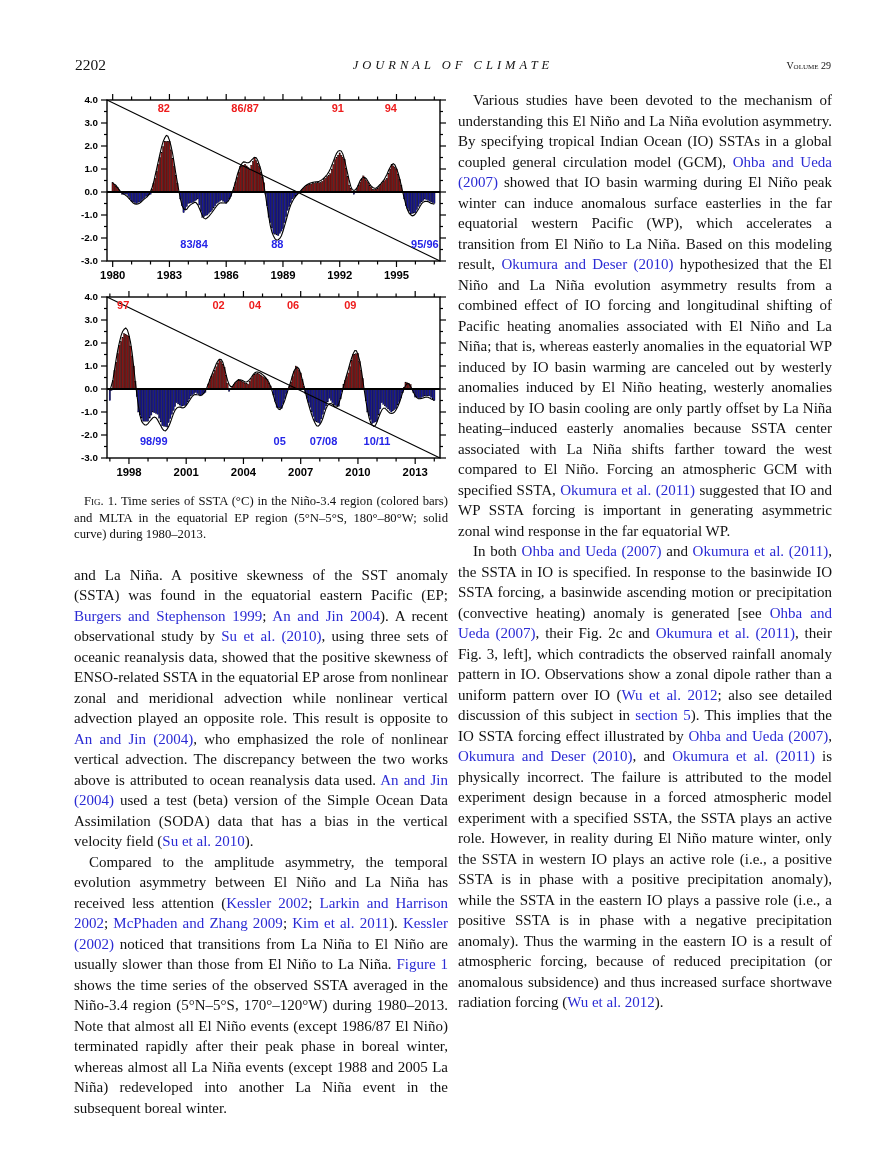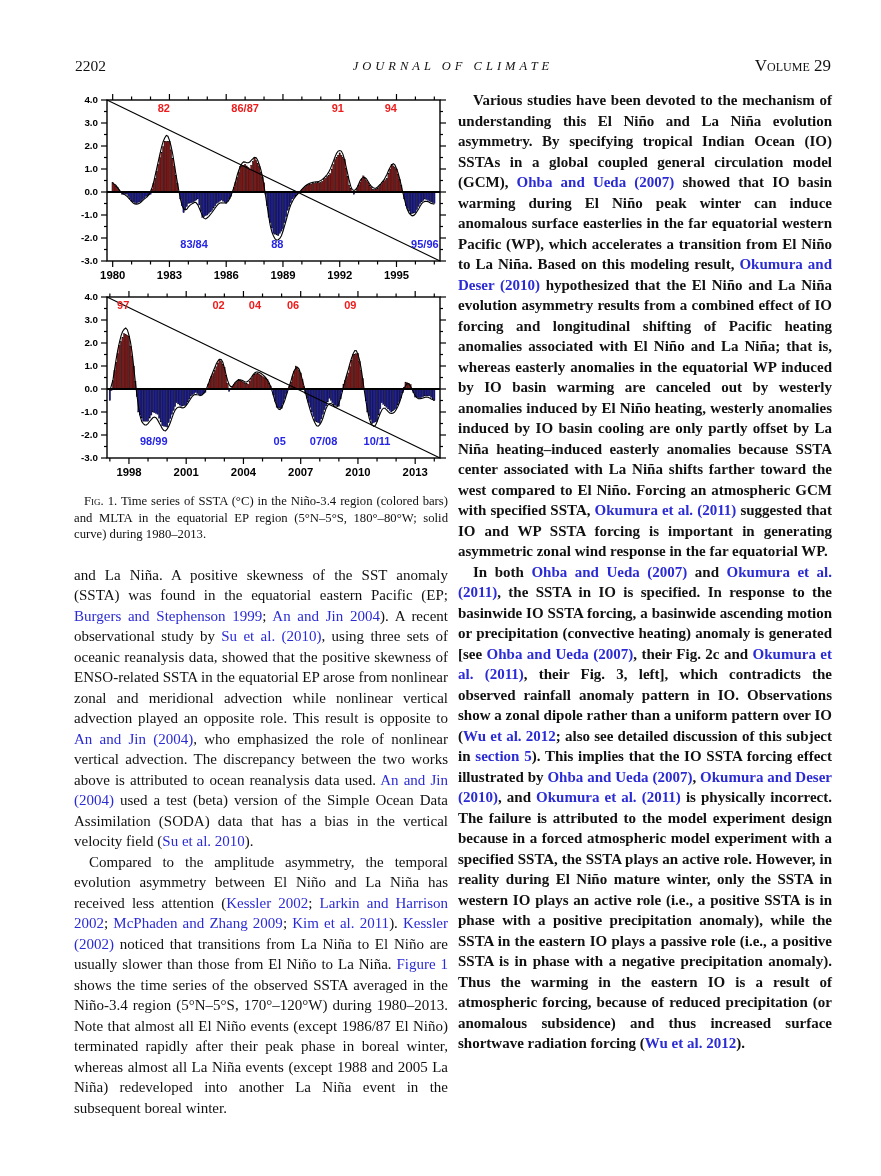--- a/index.html
+++ b/index.html
@@ -4,25 +4,25 @@
 <style>
   html,body{margin:0;padding:0;background:#ffffff;}
   body{
     width:881px;height:1176px;position:relative;overflow:hidden;
     font-family:"Liberation Serif", serif;color:#111;
   }
   
   .header{position:absolute;left:75px;top:56px;width:756px;display:flex;align-items:center;gap:6px;}
   .page-num{font-size:15.5px;width:120px;}
   .journal-name{flex:1;text-align:center;font-size:12.5px;letter-spacing:4px;font-style:italic;}
-  .volume{width:120px;text-align:right;font-size:17px;font-variant:small-caps;}
+  .volume{width:120px;text-align:right;font-size:10px;font-variant:small-caps;}
   
   .col{position:absolute;width:374px;}
   .col-left{left:74px;top:92px;}
-  .col-right{left:458px;top:90px;font-weight:bold;}
+  .col-right{left:458px;top:90px;}
   .figure-block{width:374px;}
   .caption{
     font-size:12.7px;line-height:16.6px;text-align:justify;margin:7px 0 22px 0;
     text-indent:10px;
   }
   .sc{font-variant:small-caps;}
   p.body-para{
     font-size:15px;line-height:20.5px;text-align:justify;margin:0;
     text-indent:0;
   }

